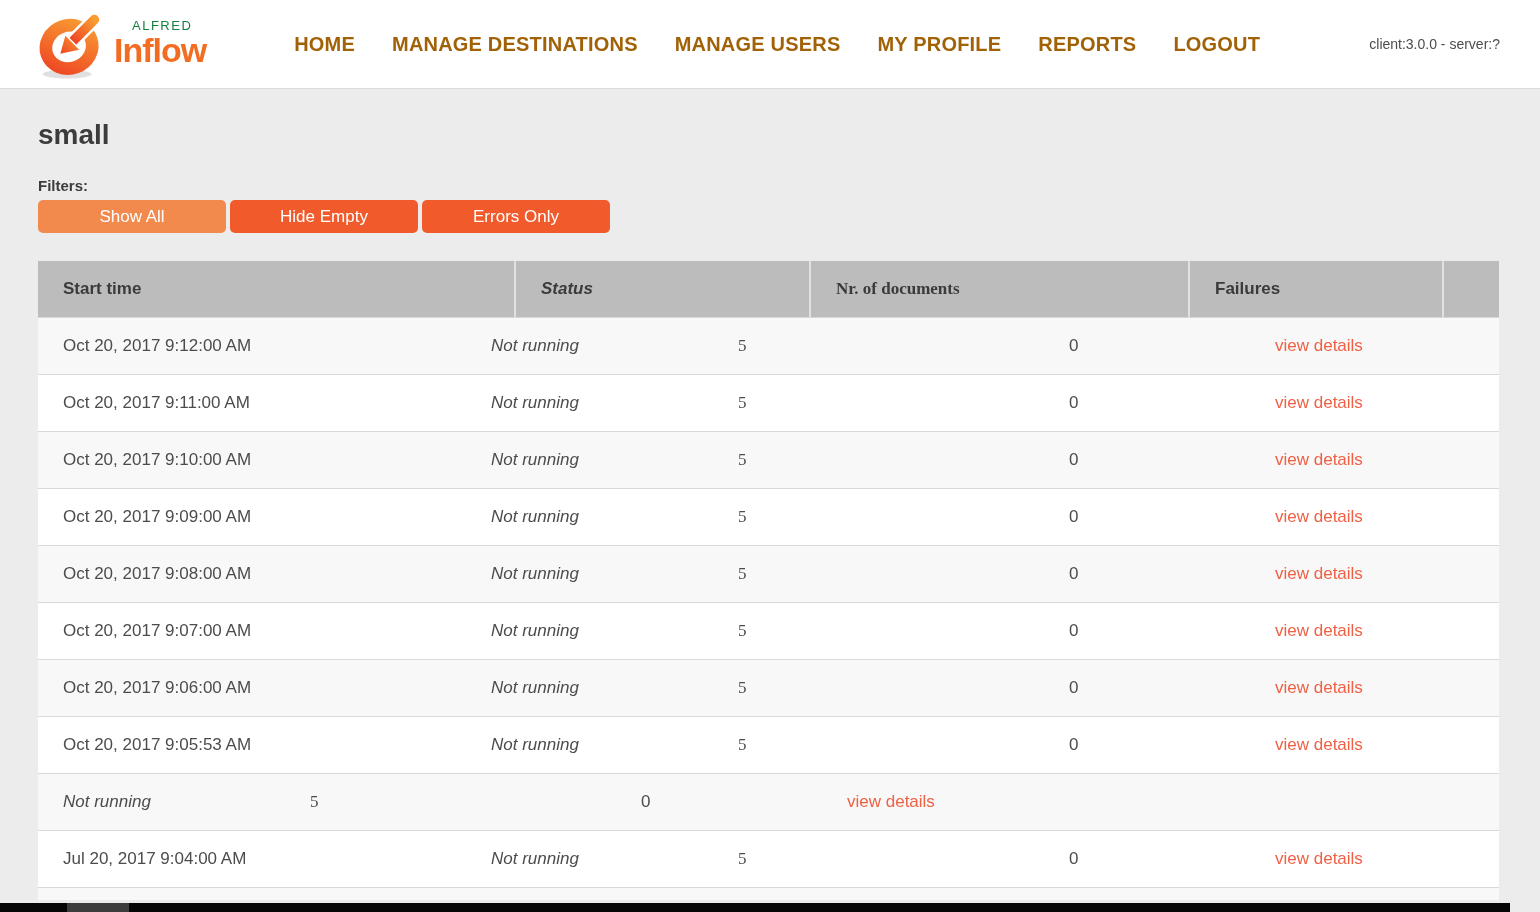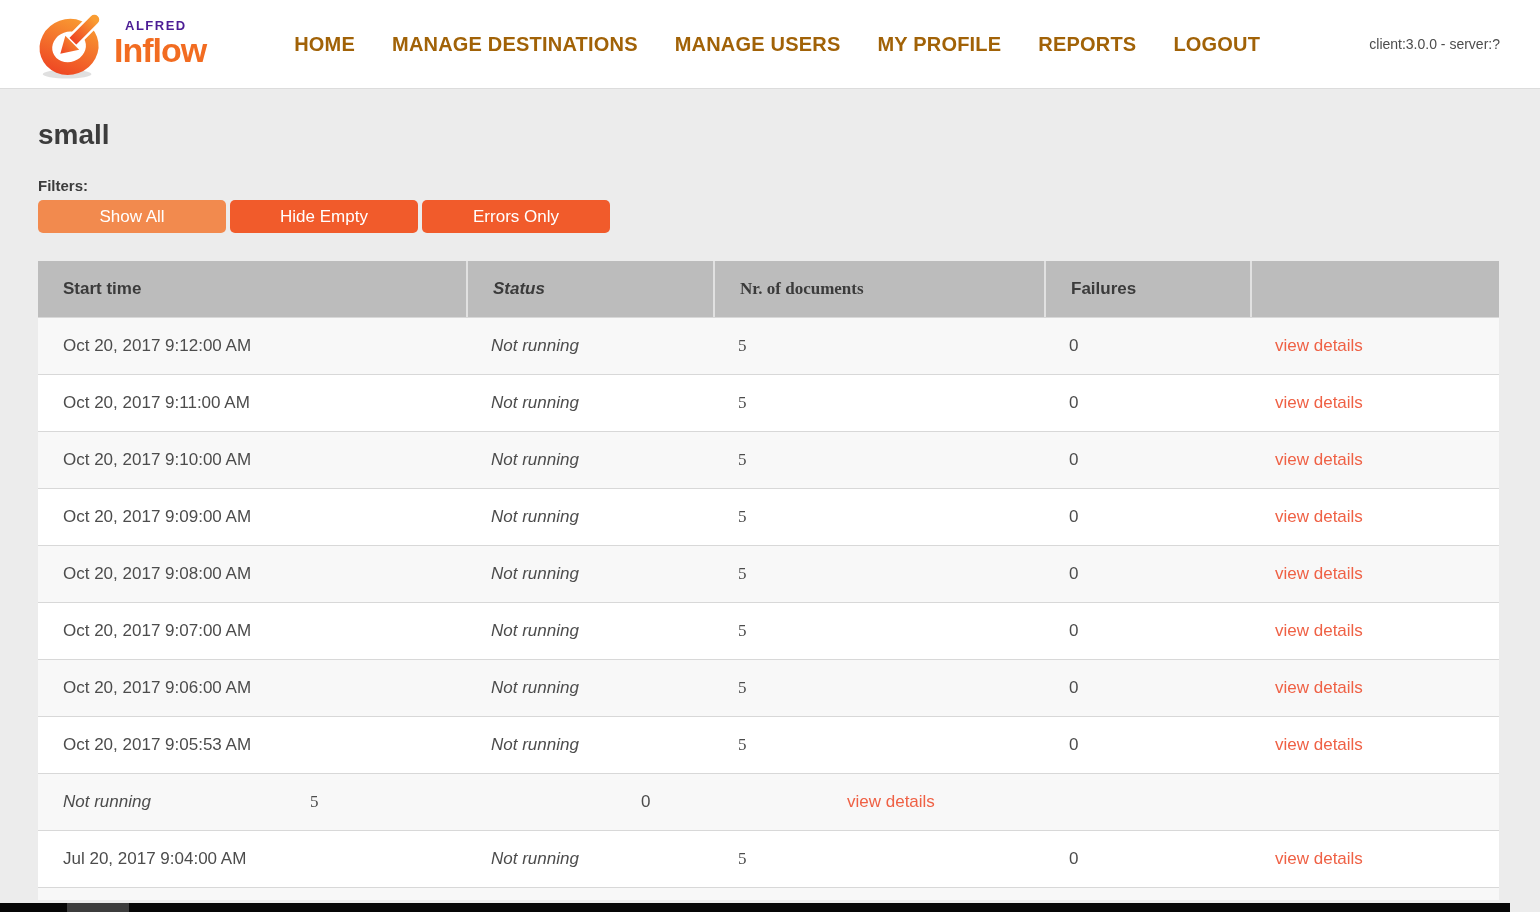--- a/index.html
+++ b/index.html
@@ -11,21 +11,21 @@
     position:relative;
   }
   
   .topbar {
     height:89px; background:#ffffff; border-bottom:1px solid #dcdcdc;
     display:flex; align-items:center; padding:0 40px 0 34px;
   }
   .logo { display:flex; align-items:center; cursor:pointer; }
   .logo svg { display:block; }
   .logo-text { display:flex; flex-direction:column; margin-left:6px; margin-top:-4px; }
-  .logo-top { font-size:13px; letter-spacing:1.5px; color:#4c1d95; font-weight:bold; margin-left:11px; }
+  .logo-top { font-size:13px; letter-spacing:1.5px; color:#15803d; font-weight:normal; margin-left:18px; }
   .logo-main { font-size:34px; font-weight:bold; color:#f26c21; letter-spacing:-1px; line-height:1.0; }
   .nav { display:flex; align-items:center; gap:37px; margin-left:88px; }
   .nav-item {
     font-size:20px; font-weight:bold; color:#a16207; text-decoration:none;
     letter-spacing:0.2px; cursor:pointer; white-space:nowrap;
   }
   .version { margin-left:auto; font-size:14px; color:#4c4c4c; }
 
   
   .content { padding:0 60px 0 38px; }
@@ -34,21 +34,21 @@
   .filter-buttons { display:flex; gap:4px; margin-top:6px; }
   .filter-btn {
     width:188px; height:33px; border:none; border-radius:5px;
     background:#f15b2b; color:#ffffff; font-size:17px;
     font-family:"Liberation Sans", sans-serif; cursor:pointer;
   }
   .filter-btn.active { background:#f28a4e; }
 
   
   .table { margin-top:28px; width:1461px; }
-  .thead { display:flex; background:#bcbcbc; height:56px; align-items:flex-end; }
+  .thead { display:flex; background:#bcbcbc; height:56px; align-items:flex-end;gap:48px; }
   .th {
     font-size:17px; font-weight:bold; color:#3b3b3b;
     padding-left:25px; height:56px; line-height:56px; white-space:nowrap; overflow:hidden;
   }
   .th + .th { border-left:2px solid rgba(255,255,255,0.55); }
   .c0 { width:428px; } .c1 { width:247px;font-style:italic; } .c2 { width:331px;font-family:Liberation Serif, serif; }
   .c3 { width:206px; } .c4 { width:249px; flex:1; }
   .tbody { }
   .row { display:flex; height:57px; align-items:center; border-top:1px solid #d8d8d8; }
   .row:nth-child(odd) { background:#f8f8f8; }

